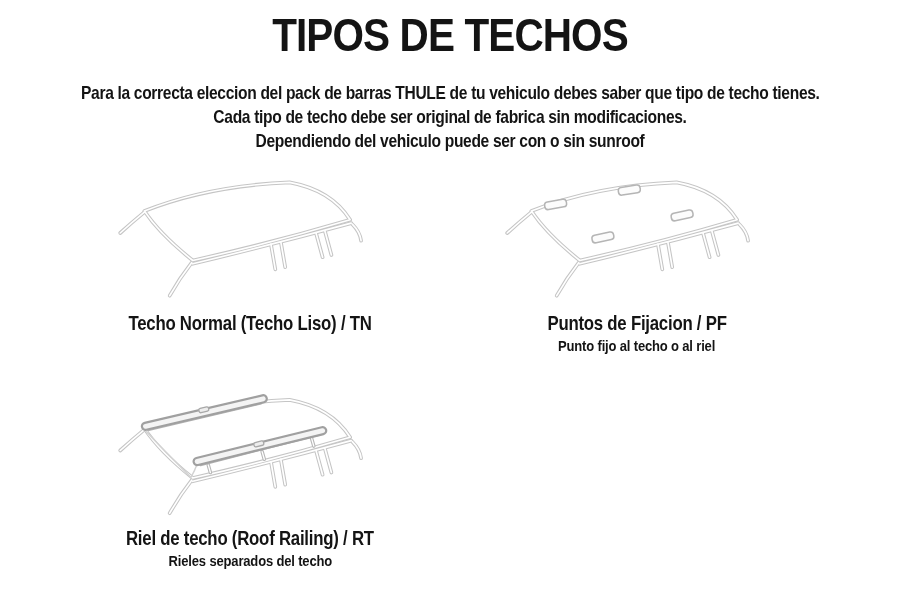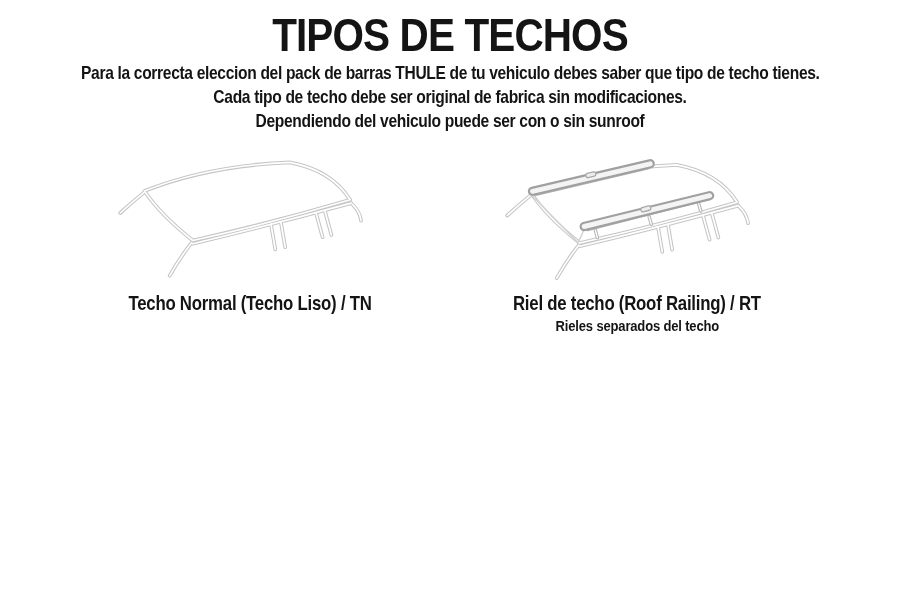--- a/index.html
+++ b/index.html
@@ -6,21 +6,21 @@
   html,body { width:900px; height:600px; background:#ffffff; overflow:hidden; }
   body { font-family:"Liberation Sans","DejaVu Sans",sans-serif; color:#141414; }
 
   .page { width:900px; height:600px; position:relative; }
 
   .title {
     margin-top:10px; text-align:center; font-size:46px; font-weight:700;
     letter-spacing:-1px; line-height:1.1; white-space:nowrap;
     transform:scaleX(0.88); transform-origin:50% 50%;
   }
-  .intro { margin-top:0; }
+  .intro { margin-top:20px; }
   .intro-line {
     text-align:center; font-size:19px; font-weight:700; letter-spacing:-0.4px;
     line-height:24px; white-space:nowrap;
     transform:scaleX(0.82); transform-origin:50% 50%;
   }
 
   .grid {
     margin-top:14px; padding-left:70px;
     display:grid; grid-template-columns:360px 360px; column-gap:10px; row-gap:20px;gap:27px;
   }
@@ -99,20 +99,42 @@
       <div class="art-wrap">
         <svg class="art" viewBox="0 0 300 130" width="330" height="143">
           <use href="#roofbase" class="t-outer"></use>
           <use href="#roofbase" class="t-inner"></use>
         </svg>
       </div>
       <div class="caption">Techo Normal (Techo Liso) / TN</div>
       <div class="subcaption"></div>
     </div>
 
+    <div class="section">
+      <div class="art-wrap">
+        <svg class="art" viewBox="0 0 300 130" width="330" height="143">
+          <use href="#roofbase" class="t-outer"></use>
+          <use href="#roofbase" class="t-inner"></use>
+          <g transform="translate(76,34) rotate(-10)">
+            <rect class="fixpt" x="-10" y="-3.5" width="20" height="7" rx="3"></rect>
+          </g>
+          <g transform="translate(143,21) rotate(-9)">
+            <rect class="fixpt" x="-10" y="-3.5" width="20" height="7" rx="3"></rect>
+          </g>
+          <g transform="translate(119,64) rotate(-12)">
+            <rect class="fixpt" x="-10" y="-3.5" width="20" height="7" rx="3"></rect>
+          </g>
+          <g transform="translate(191,44) rotate(-12)">
+            <rect class="fixpt" x="-10" y="-3.5" width="20" height="7" rx="3"></rect>
+          </g>
+        </svg>
+      </div>
+      <div class="caption">Puntos de Fijacion / PF</div>
+      <div class="subcaption">Punto fijo al techo o al riel</div>
+    </div>
 
 
     <div class="section">
       <div class="art-wrap">
         <svg class="art" viewBox="0 0 300 130" width="330" height="148">
           <use href="#roofbase" class="t-outer"></use>
           <use href="#roofbase" class="t-inner"></use>
           <path class="seam" d="M96,85 Q100,78 102,72"></path>
           <path class="seam" d="M55,42 Q72,60 96,84"></path>
           <g>

